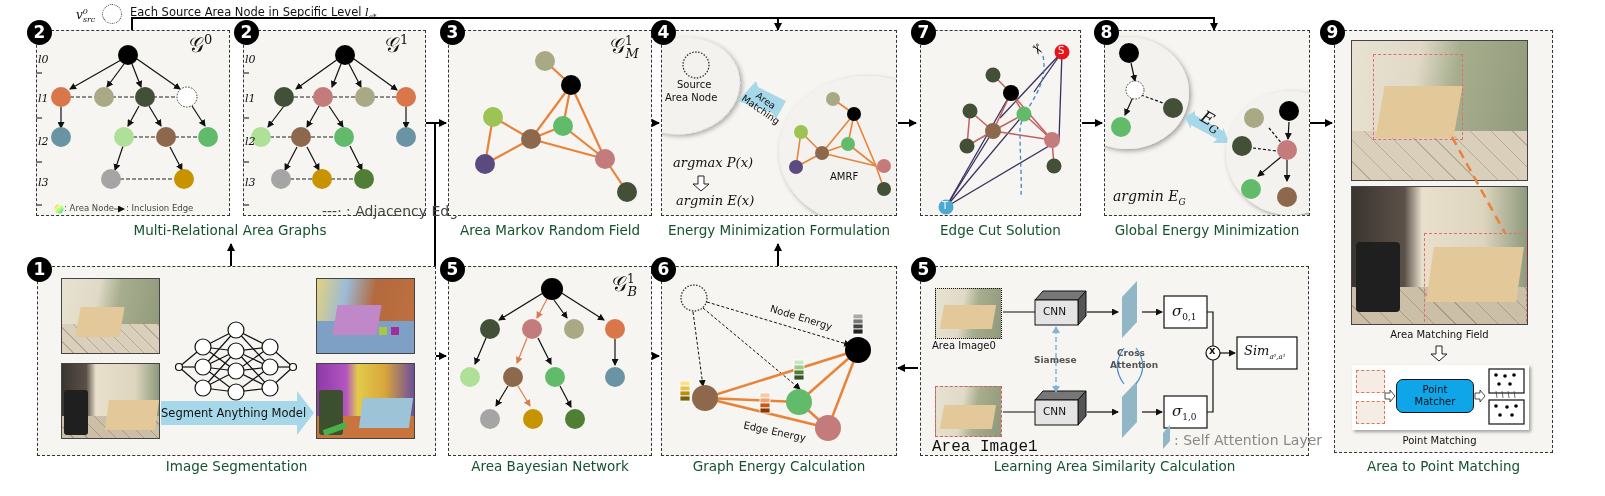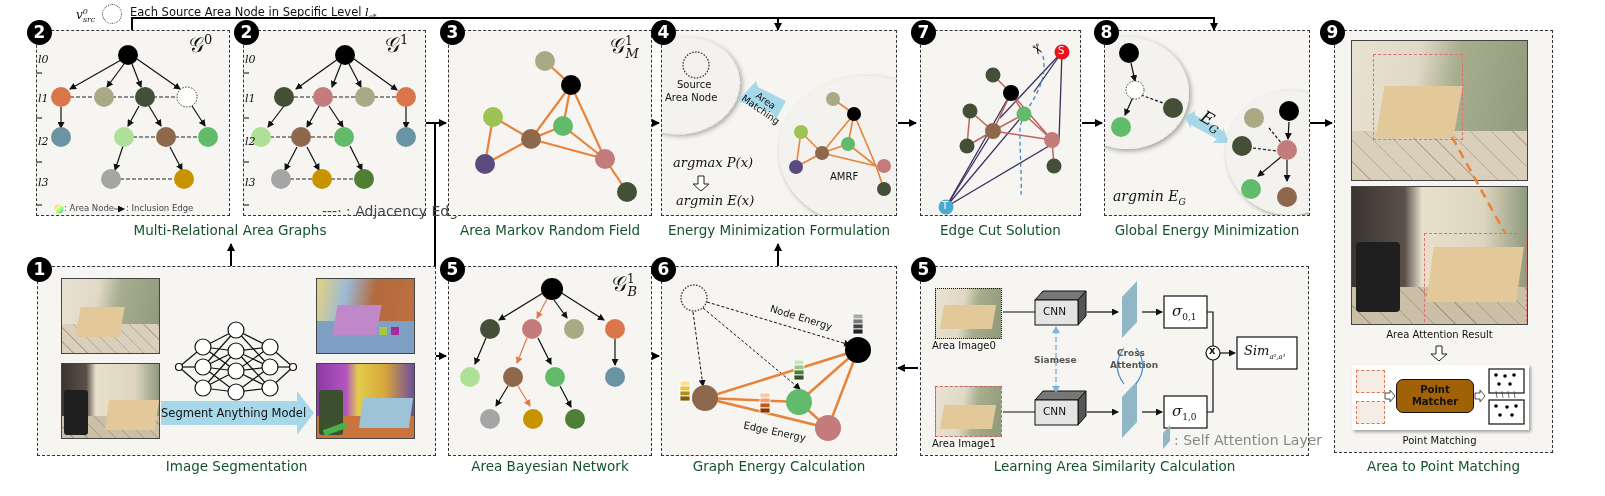--- a/index.html
+++ b/index.html
@@ -335,21 +335,21 @@
 </div>
 <div class="photo" style="left:1351px;top:186px;width:177px;height:139px;background:linear-gradient(90deg,#3a3530 0%,#5b5048 30%,#e8e0cc 40%,#ded5bf 75%,#8e9a7c 100%);overflow:hidden;">
   <div style="position:absolute;left:0;top:100px;width:177px;height:39px;background:repeating-linear-gradient(45deg,#cbbfa7 0 14px,#a99c85 14px 15px),#cbbfa7;"></div>
   <div style="position:absolute;left:4px;top:55px;width:44px;height:70px;background:#1f1f1f;border-radius:4px;"></div>
   <div style="position:absolute;left:78px;top:60px;width:90px;height:55px;background:#e3c99a;transform:skewX(-8deg);"></div>
   <div style="position:absolute;left:72px;top:46px;width:101px;height:92px;border:1.5px dashed #e07070;"></div>
 </div>
 <svg width="1605" height="496">
   <line x1="1452" y1="137" x2="1505" y2="233" stroke="#e8833a" stroke-width="2.5" stroke-dasharray="9,6"></line>
 </svg>
-<div style="position:absolute;left:1351px;top:329px;width:177px;text-align:center;font-size:10px;">Area Attention Result</div>
+<div style="position:absolute;left:1351px;top:329px;width:177px;text-align:center;font-size:10px;">Area Matching Field</div>
 <svg width="1605" height="496">
   <path d="M1436,346 L1442,346 L1442,354 L1447,354 L1439,361 L1431,354 L1436,354 Z" fill="#fff" stroke="#222" stroke-width="1"></path>
 </svg>
 <div style="position:absolute;left:1352px;top:365px;width:177px;height:65px;background:#fff;box-shadow:2px 2px 3px rgba(0,0,0,0.35);"></div>
 <div style="position:absolute;left:1356px;top:370px;width:27px;height:21px;border:1.2px dashed #e07a4e;background:#f6ece6;"></div>
 <div style="position:absolute;left:1356px;top:401px;width:27px;height:21px;border:1.2px dashed #e07a4e;background:#f6ece6;"></div>
 <svg width="1605" height="496">
   <path d="M1385,393 L1390,393 L1390,390 L1395,396 L1390,402 L1390,399 L1385,399 Z" fill="#fff" stroke="#222" stroke-width="0.8"></path>
   <path d="M1475,393 L1480,393 L1480,390 L1485,396 L1480,402 L1480,399 L1475,399 Z" fill="#fff" stroke="#222" stroke-width="0.8"></path>
   <rect x="1489" y="369" width="35" height="24" fill="#fff" stroke="#111" stroke-width="1.2"></rect>
@@ -366,21 +366,21 @@
       <circle cx="1500" cy="415" r="1.8"></circle>
       <circle cx="1512" cy="415" r="1.8"></circle>
   </g>
   <g stroke="#333" stroke-width="0.7">
       <line x1="1496" y1="391" x2="1497" y2="398"></line>
       <line x1="1502" y1="391" x2="1503" y2="398"></line>
       <line x1="1508" y1="391" x2="1509" y2="398"></line>
       <line x1="1514" y1="391" x2="1515" y2="398"></line>
     </g>
 </svg>
-<div style="position:absolute;left:1396px;top:379px;width:78px;height:34px;border:1.2px solid #111;border-radius:7px;background:#a16207;text-align:center;font-size:10px;line-height:12px;padding-top:4px;box-sizing:border-box;font-weight:bold;">
+<div style="position:absolute;left:1396px;top:379px;width:78px;height:34px;border:1.2px solid #111;border-radius:7px;background:#0ea5e9;text-align:center;font-size:10px;line-height:12px;padding-top:4px;box-sizing:border-box;">
   <div>Point</div>
   <div>Matcher</div>
 </div>
 <div style="position:absolute;left:1351px;top:435px;width:177px;text-align:center;font-size:10px;">Point Matching</div>
 <div class="badge" style="left:1320px;top:20px;">9</div>
 <div class="caption" style="left:1334px;top:458px;width:219px;">Area to Point Matching</div>
 
 <div class="panel" style="left:37px;top:266px;width:399px;height:190px;"></div>
 <div class="photo" style="left:61px;top:278px;width:99px;height:76px;background:linear-gradient(100deg,#e8e2d2 0%,#e0d9c6 35%,#a7ae8e 55%,#8f987a 100%);overflow:hidden;">
   <div style="position:absolute;left:0;top:45px;width:99px;height:31px;background:repeating-linear-gradient(45deg,#d9cfbb 0 9px,#b7ab96 9px 10px),#d9cfbb;"></div>
@@ -539,21 +539,21 @@
 <div class="caption" style="left:661px;top:458px;width:236px;">Graph Energy Calculation</div>
 
 <div class="panel" style="left:920px;top:266px;width:389px;height:190px;"></div>
 <div class="photo" style="left:935px;top:288px;width:67px;height:51px;border:1.5px dotted #111;background:linear-gradient(100deg,#e8e2d2 0%,#e0d9c6 40%,#a7ae8e 60%,#8f987a 100%);overflow:hidden;">
   <div style="position:absolute;left:6px;top:16px;width:52px;height:24px;background:#e3c99a;transform:skewX(-10deg);"></div>
 </div>
 <div class="photo" style="left:935px;top:386px;width:67px;height:51px;border:1.5px dashed #d06060;background:linear-gradient(100deg,#e8e2d2 0%,#e0d9c6 40%,#a7ae8e 60%,#8f987a 100%);overflow:hidden;">
   <div style="position:absolute;left:6px;top:18px;width:52px;height:24px;background:#e3c99a;transform:skewX(-10deg);"></div>
 </div>
 <span style="position:absolute;left:932px;top:340px;font-size:10px;white-space:nowrap;">Area Image0</span>
-<span style="position:absolute;left:932px;top:438px;font-size:10px;white-space:nowrap;">Area Image1</span>
+<span style="position:absolute;left:932px;top:438px;font-size:16px;white-space:nowrap;font-family:Liberation Mono, monospace;">Area Image1</span>
 <svg width="1605" height="496">
   <line x1="1003" y1="312" x2="1054" y2="312" stroke="#111" stroke-width="1.2" marker-end="url(#ahs)"></line>
   <line x1="1003" y1="412" x2="1054" y2="412" stroke="#111" stroke-width="1.2" marker-end="url(#ahs)"></line>
   <g>
     <polygon points="1035,300 1043,291 1086,291 1078,300" fill="#777" stroke="#111"></polygon>
     <polygon points="1078,300 1086,291 1086,316 1078,325" fill="#555" stroke="#111"></polygon>
     <rect x="1035" y="300" width="43" height="25" fill="#e4e4e4" stroke="#111"></rect>
   </g>
   <g>
     <polygon points="1035,400 1043,391 1086,391 1078,400" fill="#777" stroke="#111"></polygon>

